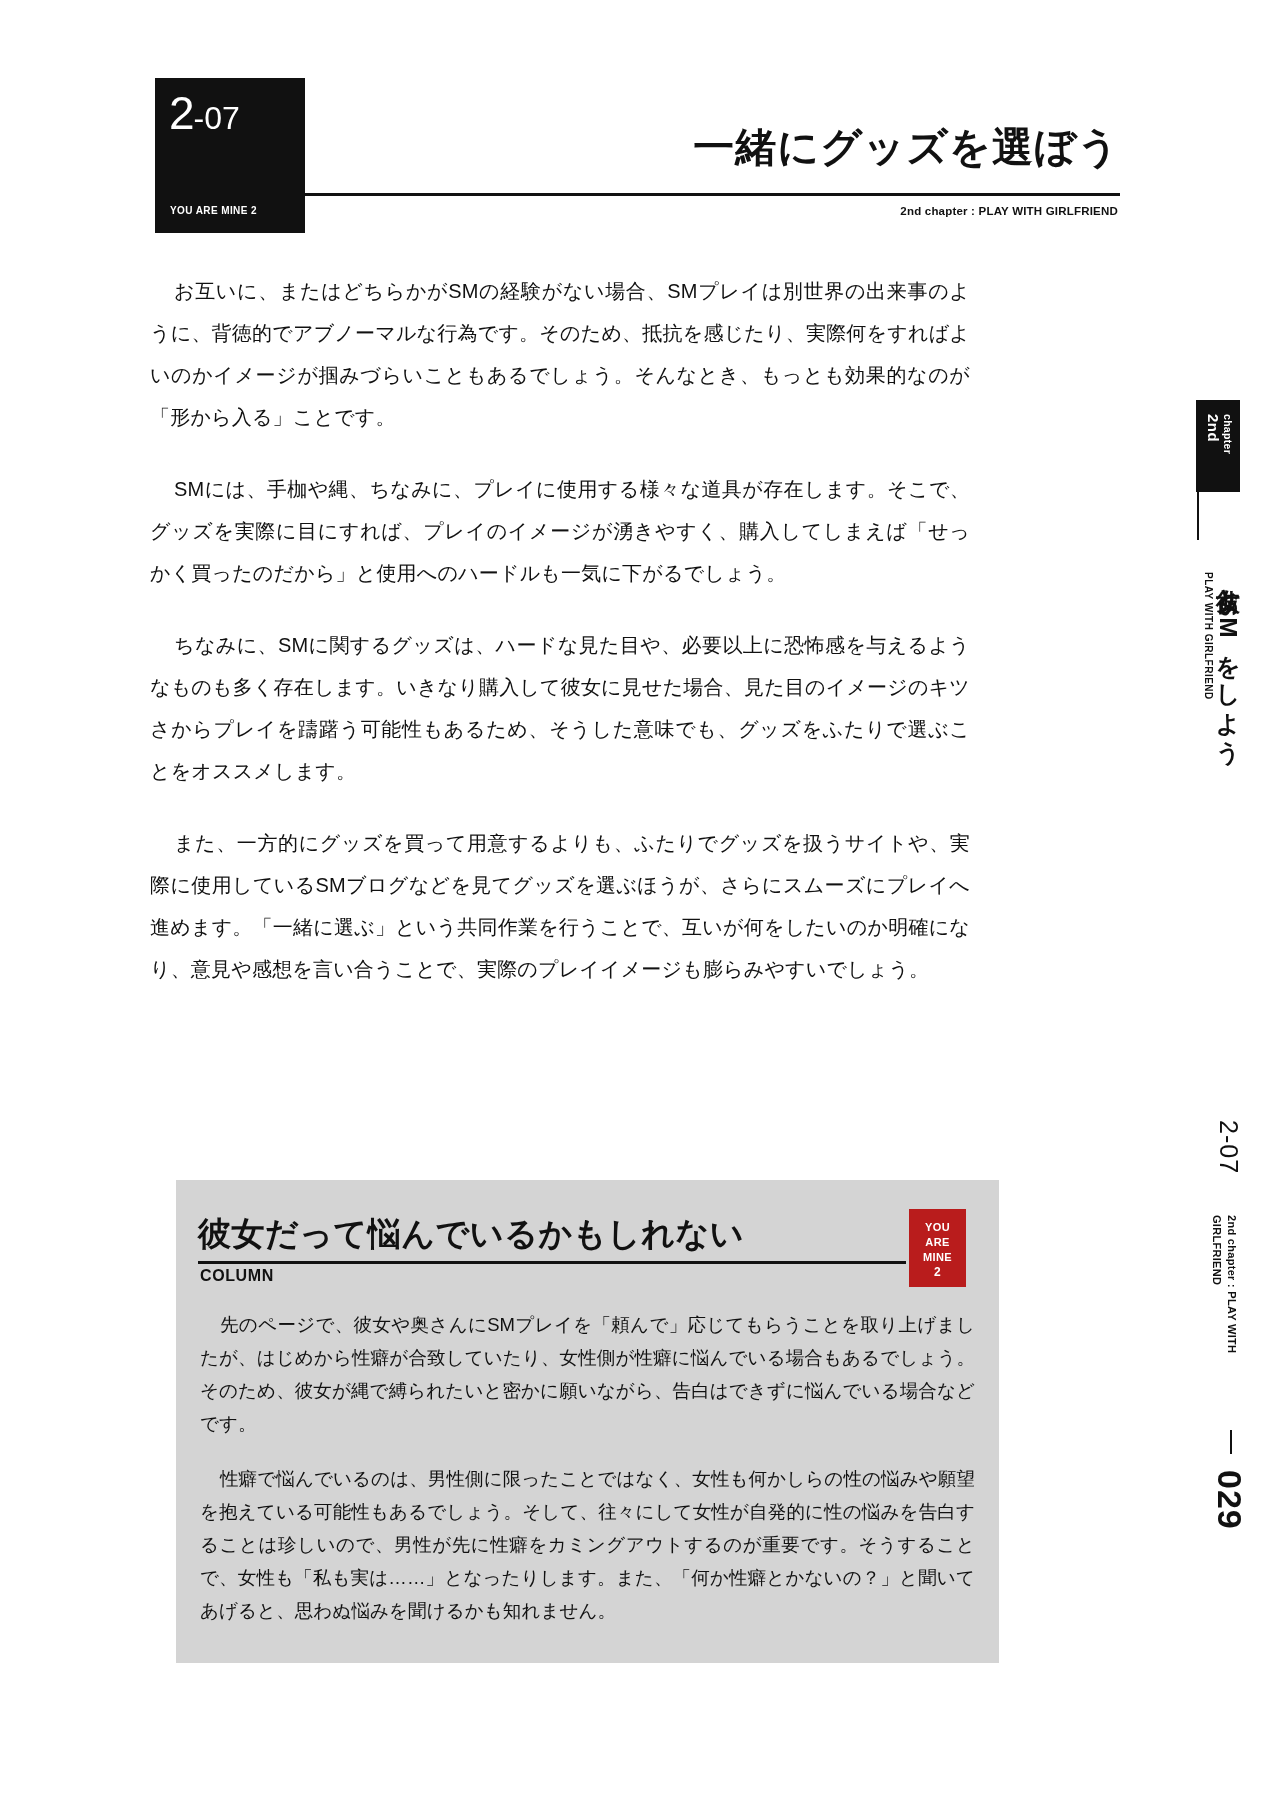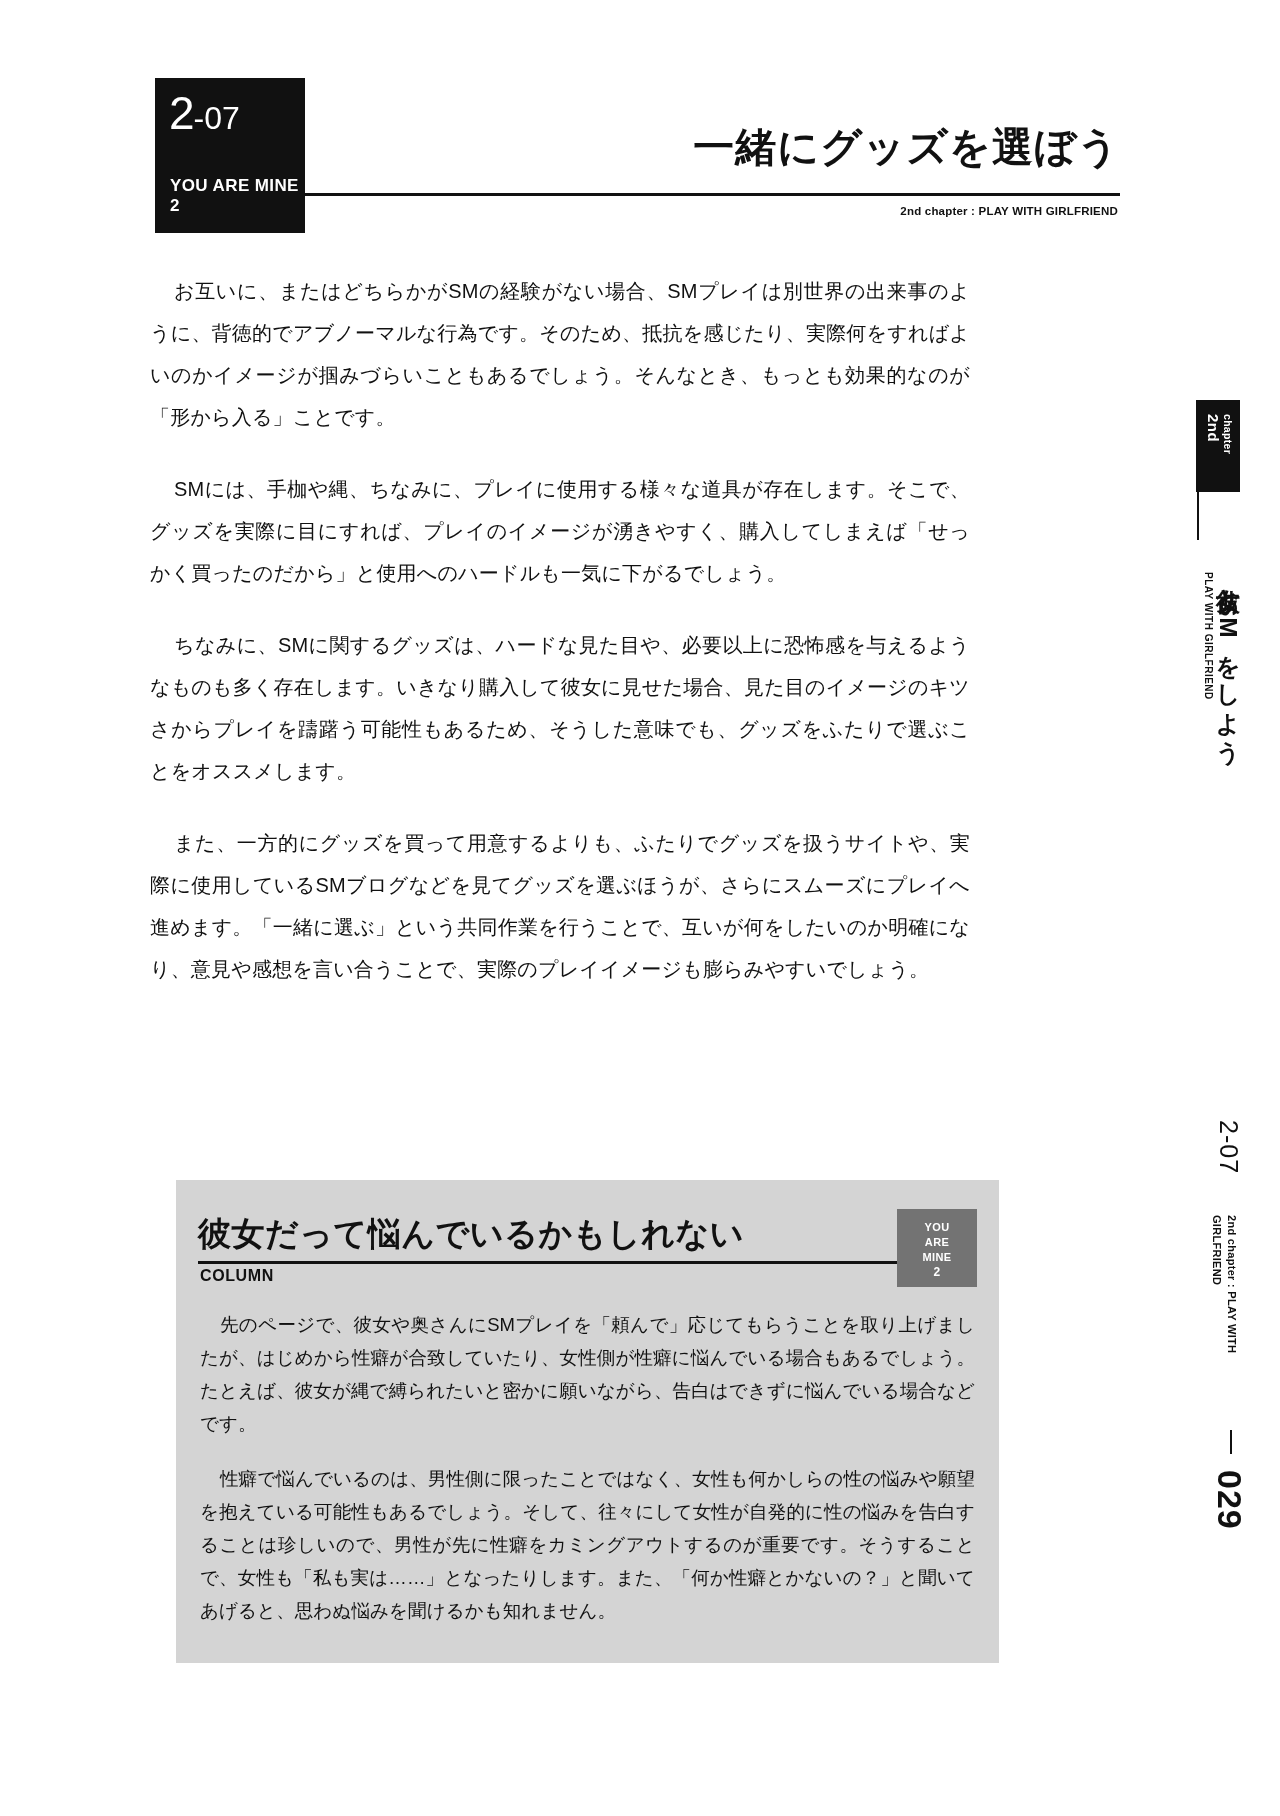--- a/index.html
+++ b/index.html
@@ -50,21 +50,21 @@
     line-height: 1;
   }
   .section-num .sub {
     font-size: 32px;
     letter-spacing: 0;
   }
   .badge-caption {
     position: absolute;
     left: 15px;
     bottom: 17px;
-    font-size: 17px;
+    font-size: 10px;
     font-weight: bold;
     letter-spacing: 0.4px;
   }
   .title-rule {
     position: absolute;
     left: 150px;
     top: 115px;
     width: 815px;
     height: 3px;
     background: #111111;
@@ -145,25 +145,25 @@
     position: absolute;
     left: 2px;
     top: 55px;
     font-size: 16px;
     font-weight: bold;
     letter-spacing: 0.6px;
     color: #111111;
   }
   .column-logo {
     position: absolute;
-    right: 0;
+    right: 11px;
     top: -3px;
-    width: 80px;
+    width: 57px;
     height: 78px;
-    background: #737373;
+    background: #b91c1c;
     color: #ffffff;
   }
   .column-logo span {
     position: absolute;
     left: 0;
     width: 100%;
     text-align: center;
     font-size: 11px;
     font-weight: bold;
     letter-spacing: 0.4px;
@@ -330,21 +330,21 @@
       <div class="column-underline"></div>
       <div class="column-kicker">COLUMN</div>
       <div class="column-logo">
         <span class="l1">YOU</span>
         <span class="l2">ARE</span>
         <span class="l3">MINE</span>
         <span class="l4">2</span>
       </div>
     </div>
     <div class="column-body">
-      <p class="column-para">先のページで、彼女や奥さんにSMプレイを「頼んで」応じてもらうことを取り上げましたが、はじめから性癖が合致していたり、女性側が性癖に悩んでいる場合もあるでしょう。たとえば、彼女が縄で縛られたいと密かに願いながら、告白はできずに悩んでいる場合などです。</p>
+      <p class="column-para">先のページで、彼女や奥さんにSMプレイを「頼んで」応じてもらうことを取り上げましたが、はじめから性癖が合致していたり、女性側が性癖に悩んでいる場合もあるでしょう。そのため、彼女が縄で縛られたいと密かに願いながら、告白はできずに悩んでいる場合などです。</p>
       <p class="column-para">性癖で悩んでいるのは、男性側に限ったことではなく、女性も何かしらの性の悩みや願望を抱えている可能性もあるでしょう。そして、往々にして女性が自発的に性の悩みを告白することは珍しいので、男性が先に性癖をカミングアウトするのが重要です。そうすることで、女性も「私も実は……」となったりします。また、「何か性癖とかないの？」と聞いてあげると、思わぬ悩みを聞けるかも知れません。</p>
     </div>
   </div>
 
   <div class="side-tab">
     <div class="t1">2nd</div>
     <div class="t2">chapter</div>
   </div>
   <div class="side-rule"></div>
   <div class="side-vert">

